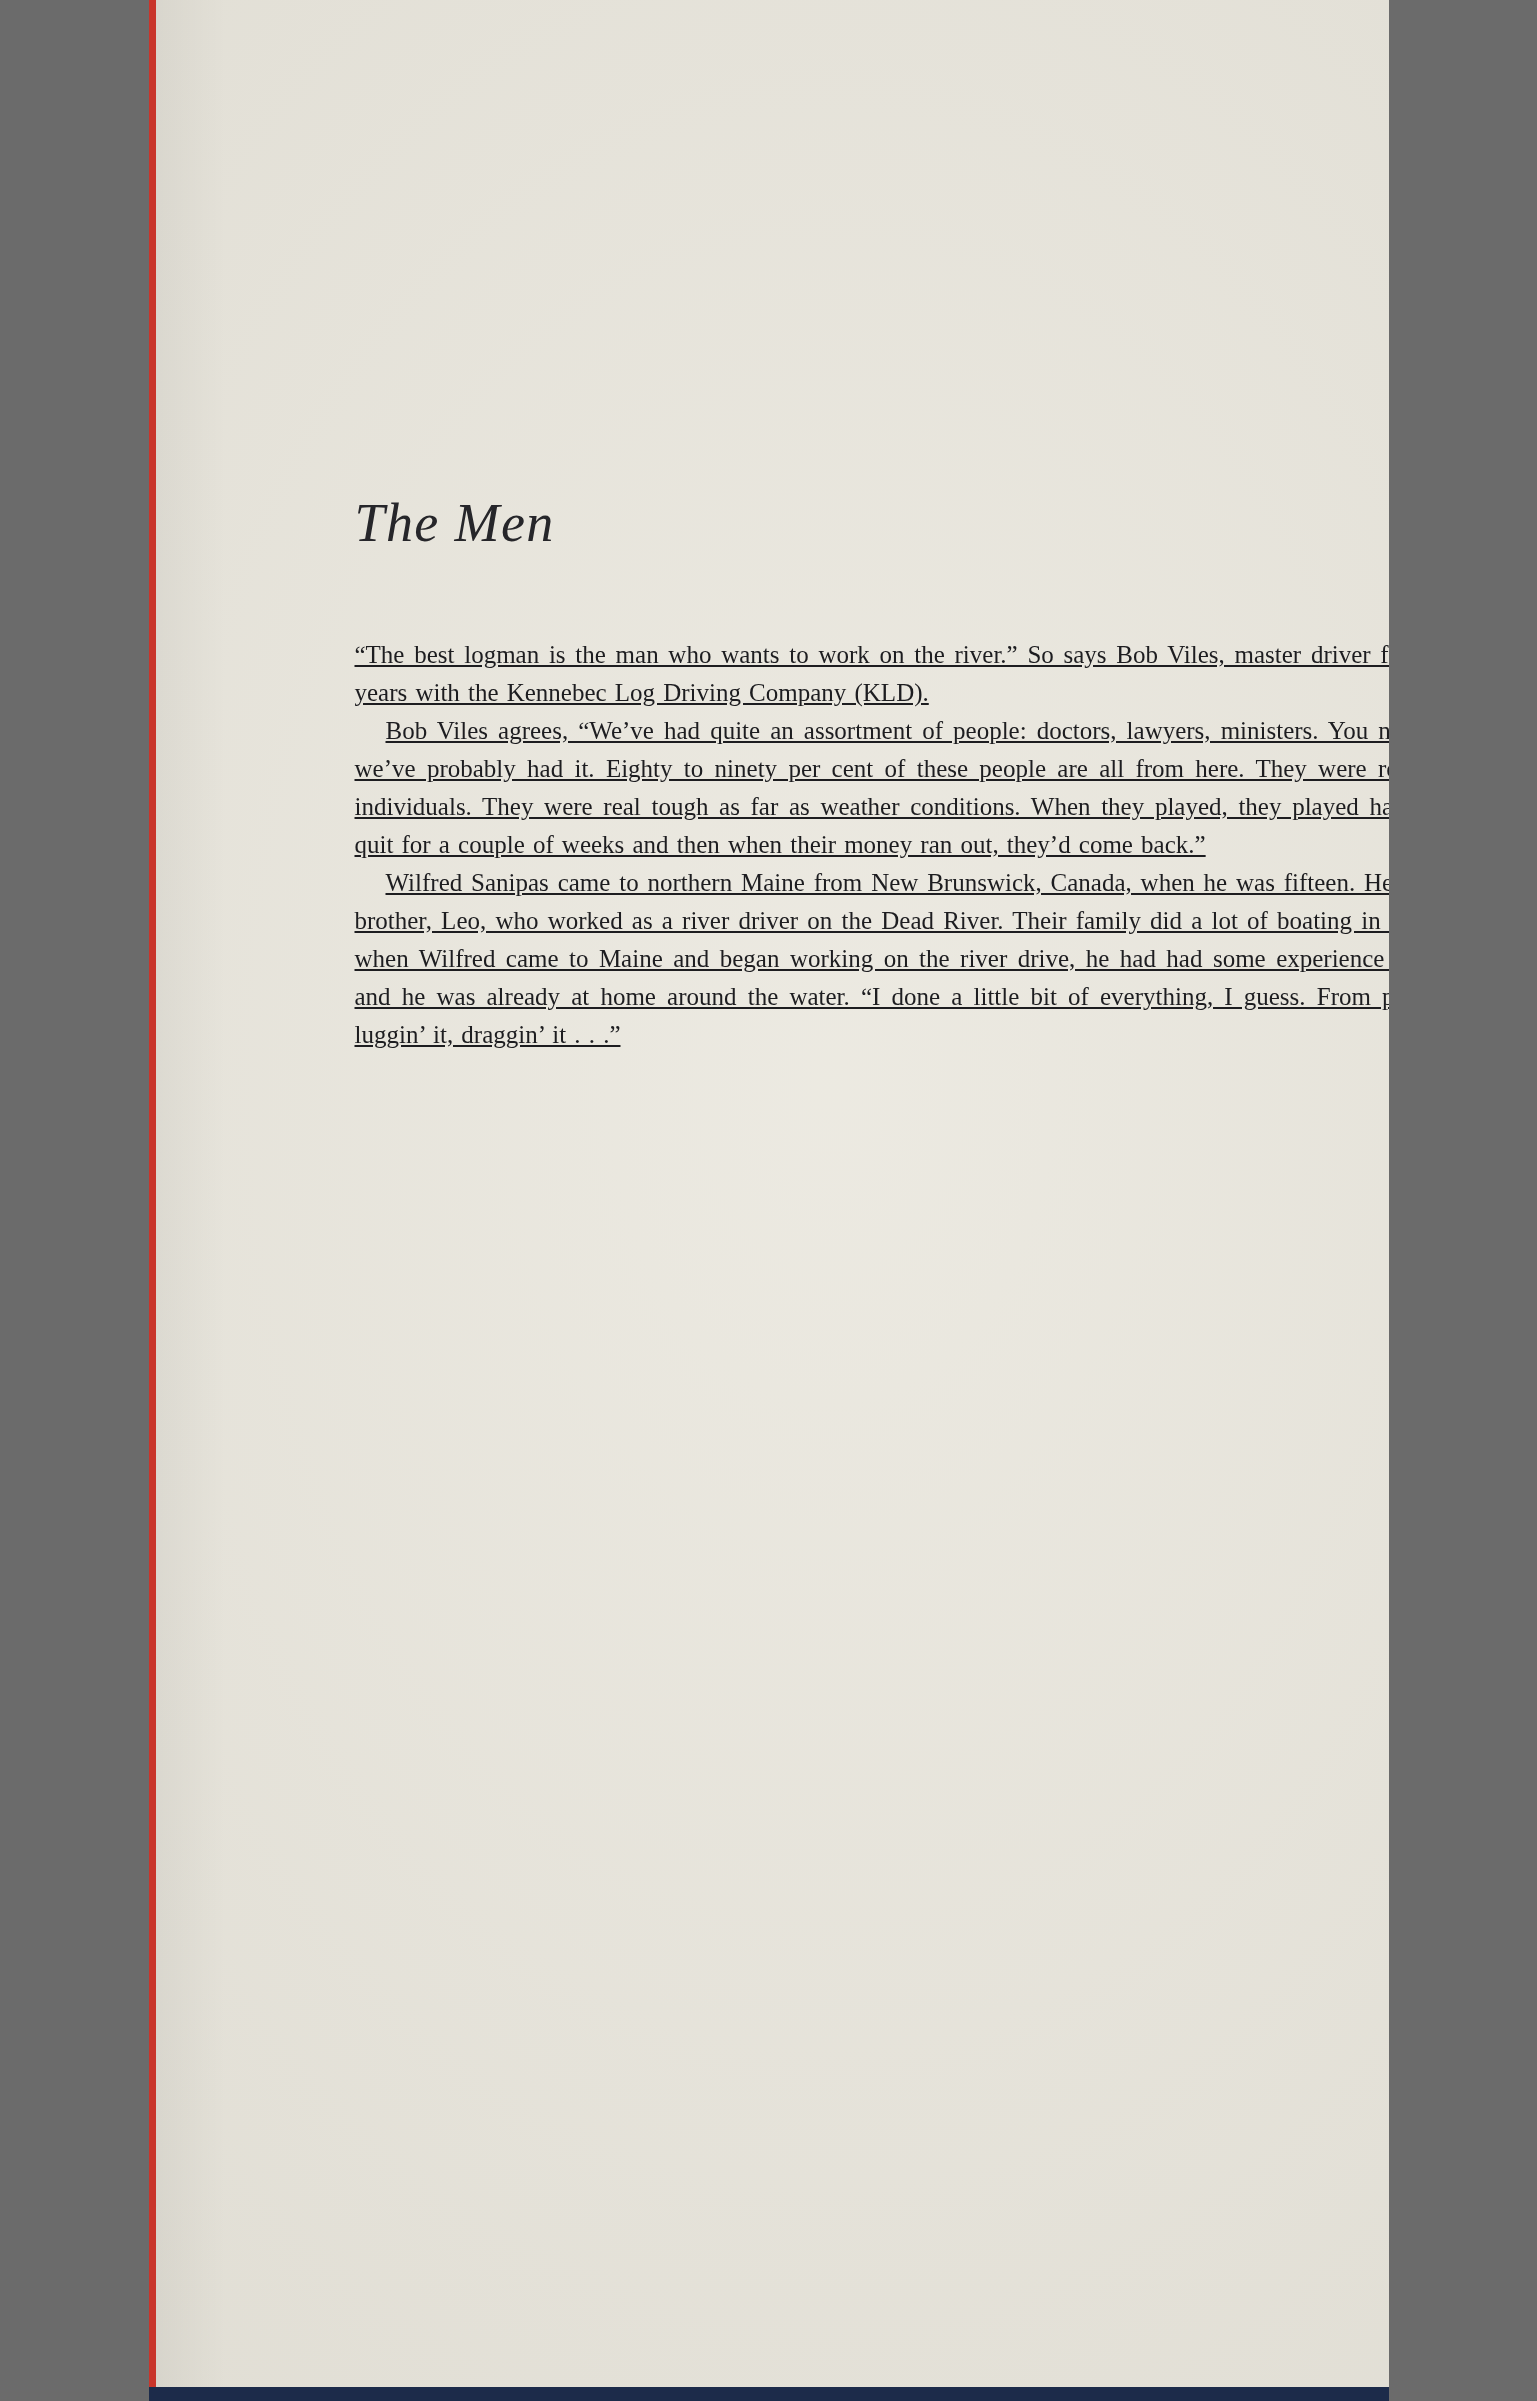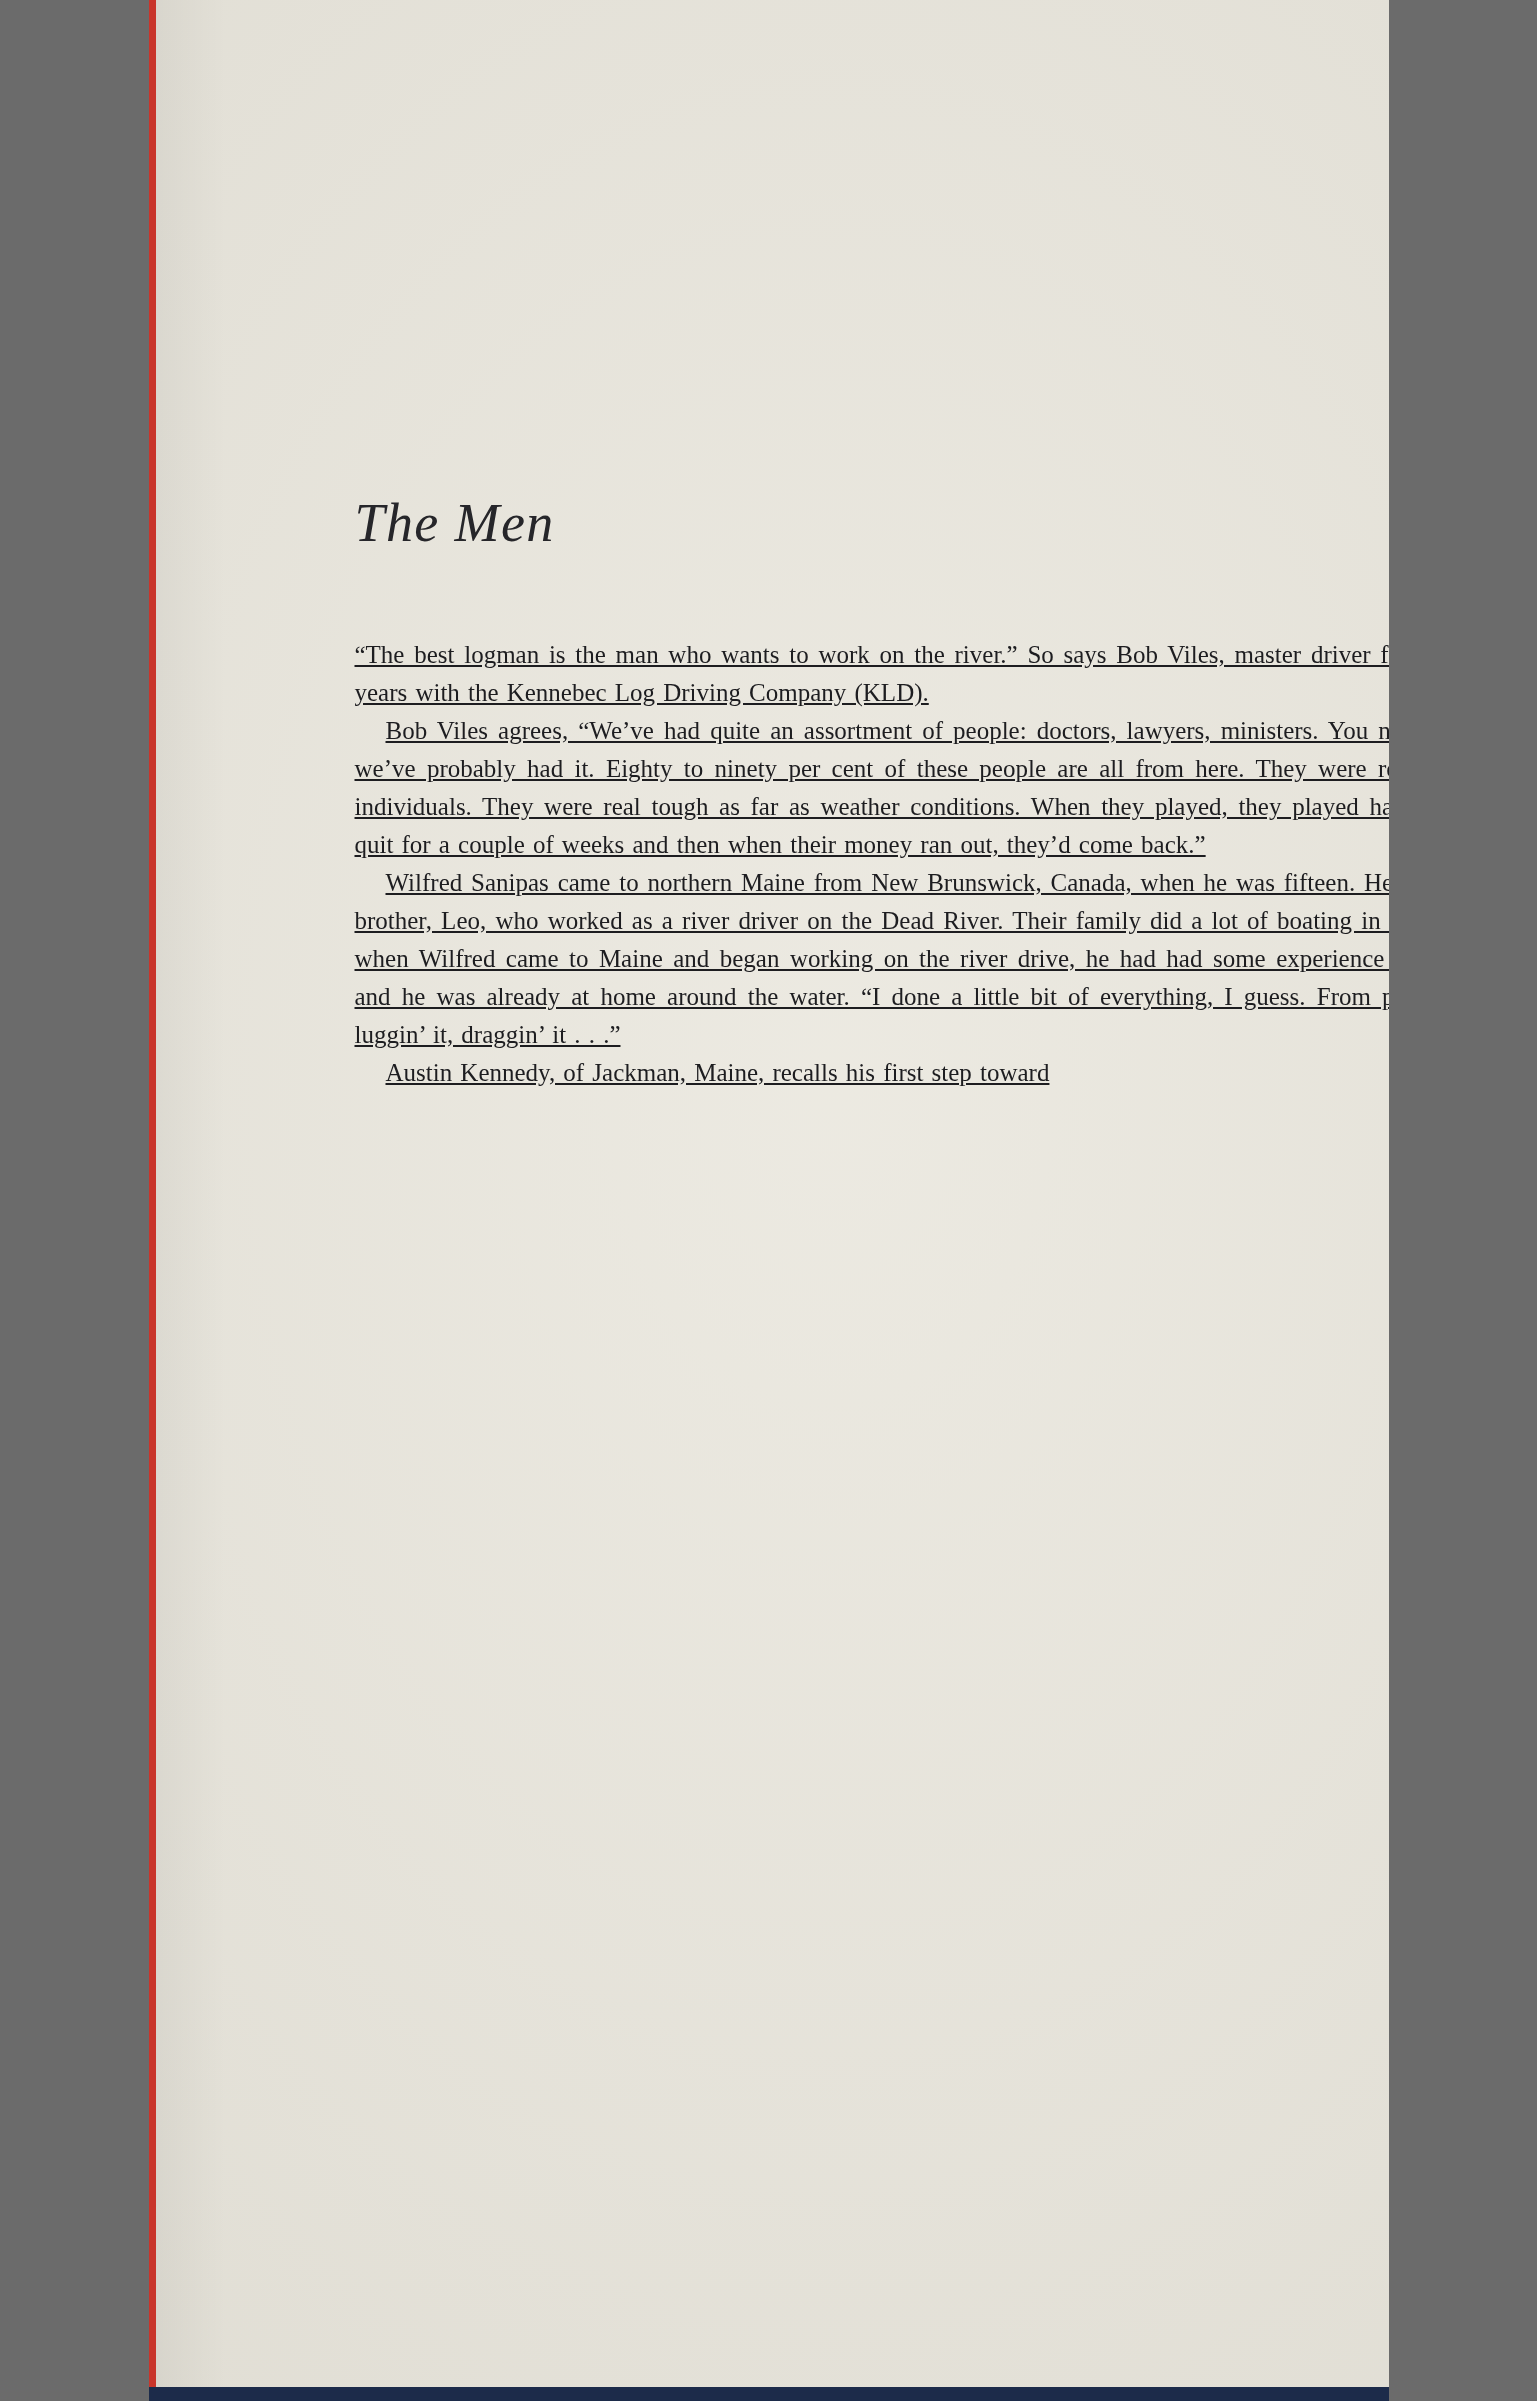--- a/index.html
+++ b/index.html
@@ -66,18 +66,17 @@
 
 <div class="page">
   <div class="paper-shade"></div>
   <div class="spine-strip"></div>
   <div class="content">
     <h1 class="chapter-title">The Men</h1>
     <div class="body-text">
         <p class="para">“The best logman is the man who wants to work on the river.” So says Bob Viles, master driver for fourteen years with the Kennebec Log Driving Company (KLD).</p>
         <p class="para indent">Bob Viles agrees, “We’ve had quite an assortment of people: doctors, lawyers, ministers. You name it and we’ve probably had it. Eighty to ninety per cent of these people are all from here. They were rough, solid individuals. They were real tough as far as weather conditions. When they played, they played hard. They’d quit for a couple of weeks and then when their money ran out, they’d come back.”</p>
         <p class="para indent">Wilfred Sanipas came to northern Maine from New Brunswick, Canada, when he was fifteen. He joined his brother, Leo, who worked as a river driver on the Dead River. Their family did a lot of boating in Canada, so when Wilfred came to Maine and began working on the river drive, he had had some experience with boats and he was already at home around the water. “I done a little bit of everything, I guess. From pullin’ it to luggin’ it, draggin’ it . . .”</p>
-        <p class="para indent">Austin Kennedy, of Jackman, Maine, recalls his first step toward</p>
       </div>
   </div>
   <div class="footer-strip"></div>
 </div>
 
 
 </body></html>

